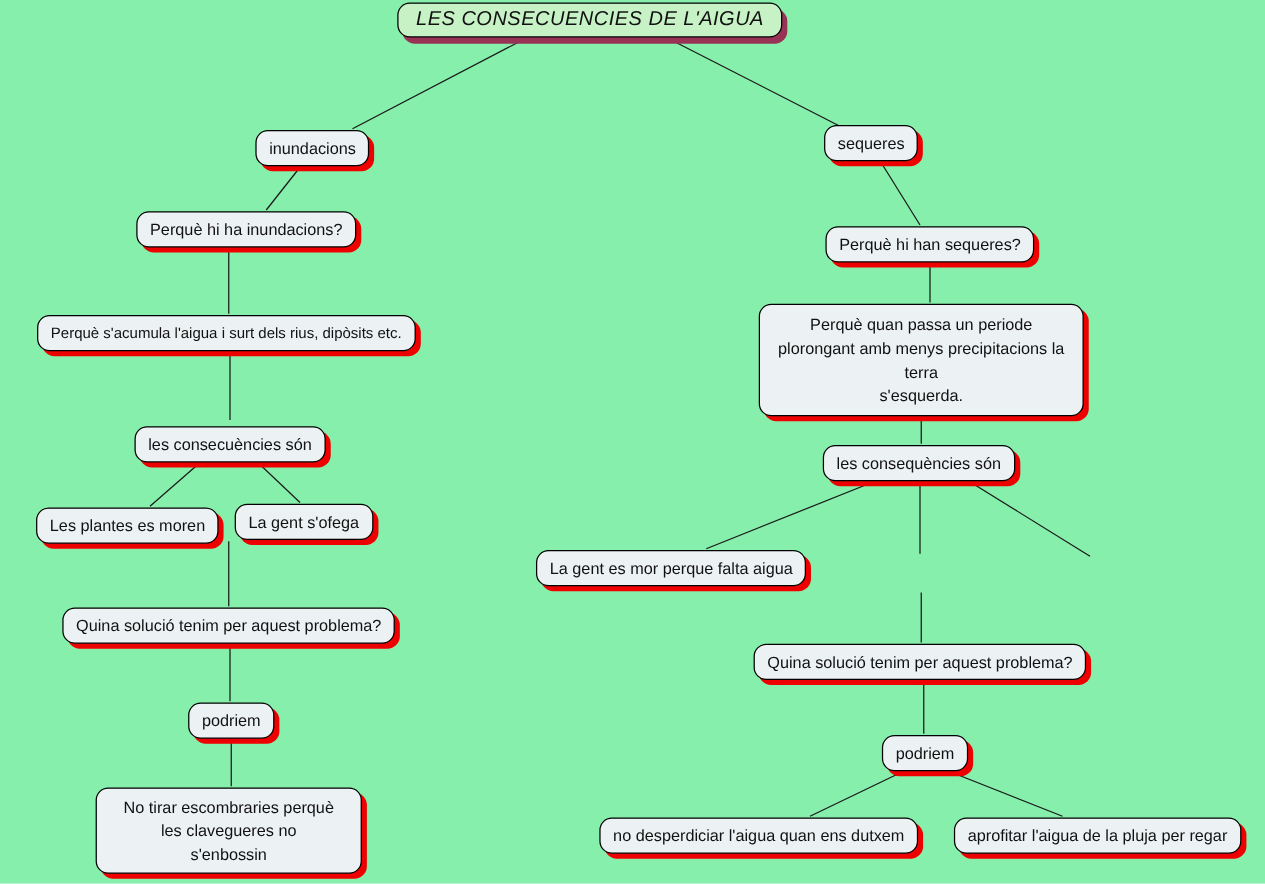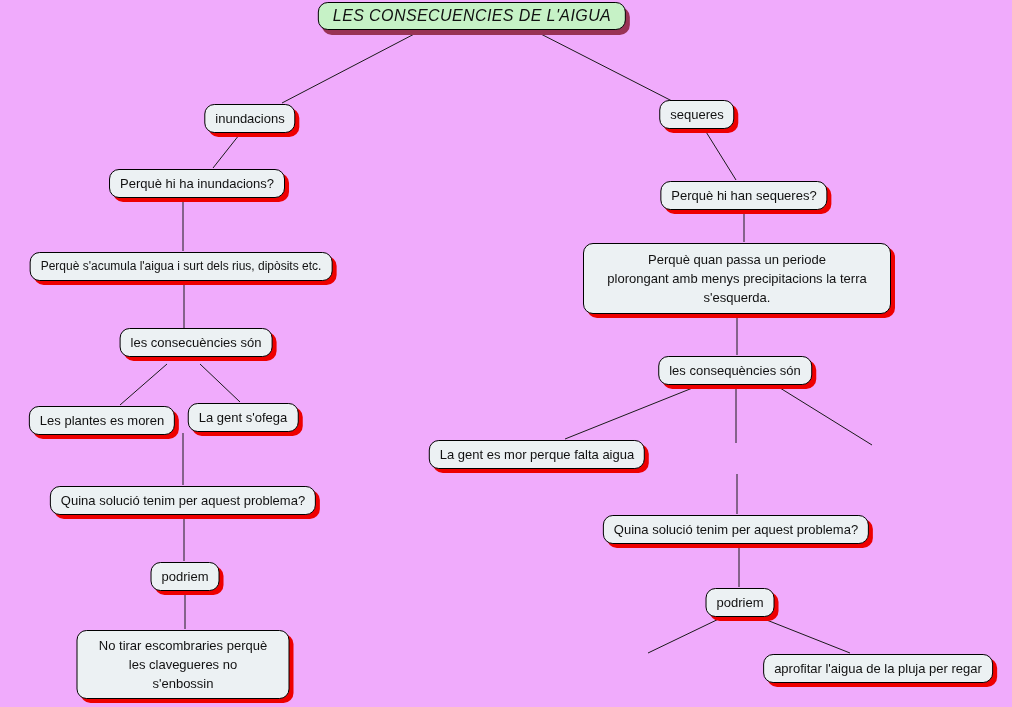--- a/index.html
+++ b/index.html
@@ -1,20 +1,20 @@
 <!DOCTYPE html>
 <html><head>
 <meta charset="utf-8">
 <style>
   html, body { margin: 0; padding: 0; background: #ffffff; }
   #canvas {
     position: relative;
     width: 1012px;
     height: 707px;
-    background: #f0abfc;
+    background: #86efac;
     overflow: hidden;
     font-family: "Liberation Sans", sans-serif;
   }
   #connector-layer {
     position: absolute;
     left: 0; top: 0;
     width: 1012px; height: 707px;
     z-index: 0;
   }
   #connector-layer line {
@@ -86,25 +86,25 @@
   <div class="node nowrap" style="left:250px; top:104px;">inundacions</div>
 
   <div class="node nowrap" style="left:697px; top:100px;">sequeres</div>
 
   <div class="node nowrap" style="left:197px; top:169px;">Perquè hi ha inundacions?</div>
 
   <div class="node nowrap" style="left:744px; top:181px;text-align:center;">Perquè hi han sequeres?</div>
 
   <div class="node nowrap" style="left:181px; top:252px; font-size:12px;text-align:center;">Perquè s'acumula l'aigua i surt dels rius, dipòsits etc.</div>
 
-  <div class="node" style="left:737px; top:243px; width:308px; padding:6px 10px;">Perquè quan passa un periode
+  <div class="node" style="left:737px; top:243px; width:260px; padding:6px 10px;">Perquè quan passa un periode
 plorongant amb menys precipitacions la terra
 s'esquerda.</div>
 
-  <div class="node nowrap" style="left:184px; top:328px;margin-left:12px;">les consecuències són</div>
+  <div class="node nowrap" style="left:184px; top:341px;">les consecuències són</div>
 
   <div class="node nowrap" style="left:102px; top:406px;">Les plantes es moren</div>
 
   <div class="node nowrap" style="left:735px; top:356px;">les consequències són</div>
 
   <div class="node nowrap" style="left:243px; top:403px;">La gent s'ofega</div>
 
   <div class="node nowrap" style="left:537px; top:440px;">La gent es mor perque falta aigua</div>
 
 
@@ -114,16 +114,17 @@
   <div class="node nowrap" style="left:736px; top:515px;">Quina solució tenim per aquest problema?</div>
 
   <div class="node nowrap" style="left:185px; top:562px;">podriem</div>
 
   <div class="node nowrap" style="left:740px; top:588px;">podriem</div>
 
   <div class="node" style="left:183px; top:630px; width:213px; padding:5px 10px;">No tirar escombraries perquè
 les clavegueres no
 s'enbossin</div>
 
+  <div class="node nowrap" style="left:607px; top:654px;">no desperdiciar l'aigua quan ens dutxem</div>
 
   <div class="node nowrap" style="left:878px; top:654px;">aprofitar l'aigua de la pluja per regar</div>
 
 </div>
 
 </body></html>

